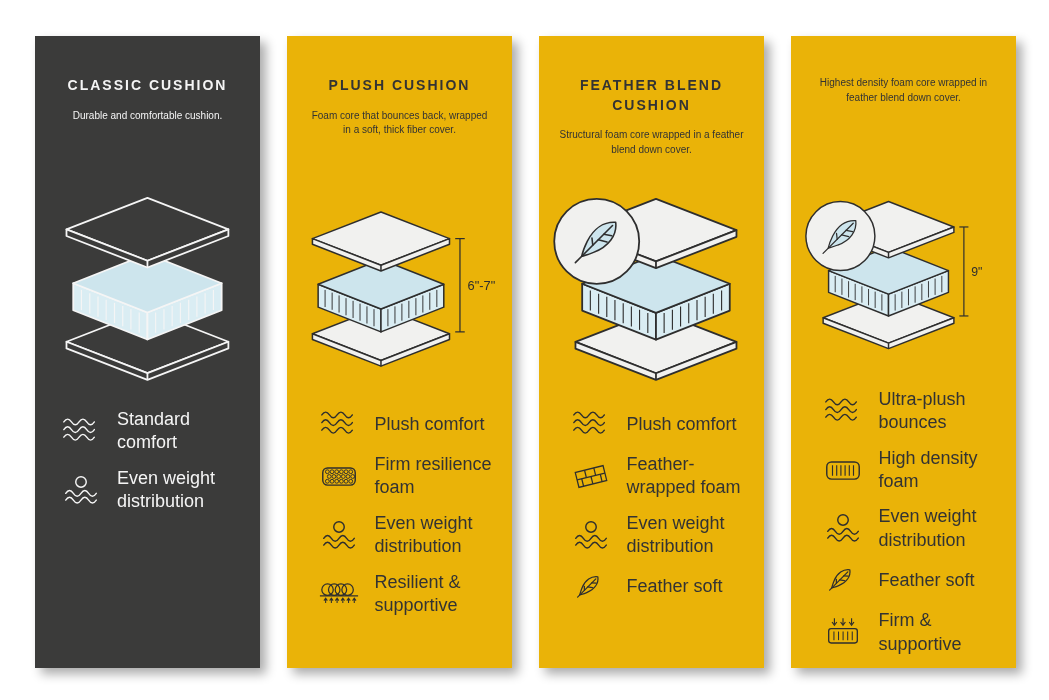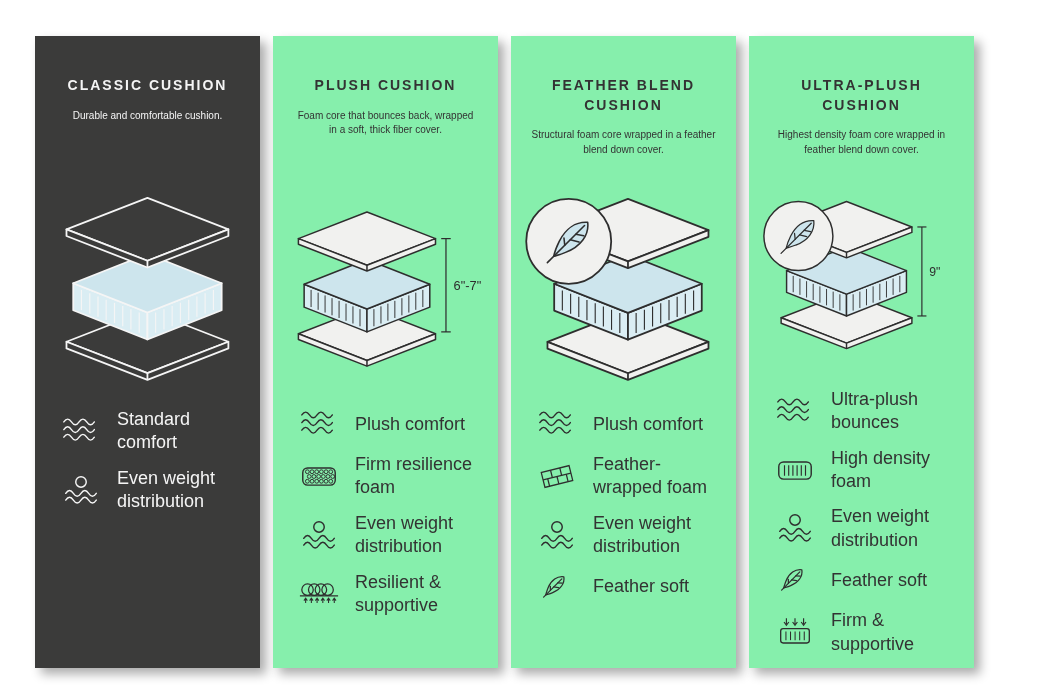--- a/index.html
+++ b/index.html
@@ -1,22 +1,22 @@
 <!DOCTYPE html>
 <html><head>
 <meta charset="utf-8">
 <style>
   * { margin:0; padding:0; box-sizing:border-box; }
   html,body { width:1049px; height:700px; background:#ffffff; overflow:hidden;
               font-family:"Liberation Sans", sans-serif; }
-  .cards-row { display:flex; gap:13px; padding:36px 0 0 35px; }
+  .cards-row { display:flex; gap:27px; padding:36px 0 0 35px; }
   .card { width:225px; height:632px; display:flex; flex-direction:column;
           box-shadow:6px 6px 10px rgba(0,0,0,0.33); }
   .card.dark  { background:#3b3b3a; color:#f5f5f5; }
-  .card.light { background:#86efac; color:#333333; }
+  .card.light { background:#eab308; color:#333333;align-items:center; }
   .card-header { height:150px; padding:40px 14px 0; }
   .card-title { font-size:14px; font-weight:bold; letter-spacing:2px; text-align:center;
                 line-height:1.4; padding:0 10px; margin-bottom:13px; }
   .card-desc  { font-size:10px; line-height:1.45; text-align:center; padding:0 6px; }
   .diagram { height:208px; display:flex; align-items:center; justify-content:center;
              padding:0 8px; }
   .features { list-style:none; padding:14px 10px 0 24px; }
   .feature  { display:flex; align-items:center; gap:14px; min-height:33px; margin-bottom:12px; }
   .feat-icon { width:44px; flex-shrink:0; display:flex; justify-content:center; }
   .feat-label { font-size:18px; line-height:1.3; max-width:122px; }
@@ -278,21 +278,20 @@
           <path d="M0 -4 L3.5 -7 M0 2 L4 -1 M0 7 L-3 4"></path>
         </g>
               </svg>
             </span>
             <span class="feat-label">Feather soft</span>
           </li>
         </ul>
       </section>
       <section class="card light">
         <header class="card-header">
-          <h2 class="card-title">ULTRA-PLUSH CUSHION</h2>
           <p class="card-desc">Highest density foam core wrapped in feather blend down cover.</p>
         </header>
         <div class="diagram">
           <svg viewBox="12 -3 219 174" width="199" height="158" aria-hidden="true">
             <path d="M105 102 L177 130 L105 158 L33 130 Z" fill="#f1f1ef" stroke="#2e2e2e" stroke-width="1.6" stroke-linejoin="round"></path>
             <path d="M33 130 L105 158 L177 130 L177 136 L105 164 L33 136 Z" fill="#f1f1ef" stroke="#2e2e2e" stroke-width="1.6" stroke-linejoin="round"></path>
             <line x1="105" y1="158" x2="105" y2="164" stroke="#2e2e2e" stroke-width="1.6"></line>
             <path d="M39 78 L105 104 L105 128 L39 102 Z" fill="#daedf3" stroke="#2e2e2e" stroke-width="1.6" stroke-linejoin="round"></path>
             <path d="M171 78 L105 104 L105 128 L171 102 Z" fill="#daedf3" stroke="#2e2e2e" stroke-width="1.6" stroke-linejoin="round"></path>
             <line x1="46.3" y1="83.9" x2="46.3" y2="101.9" stroke="#2e2e2e" stroke-width="1"></line>

